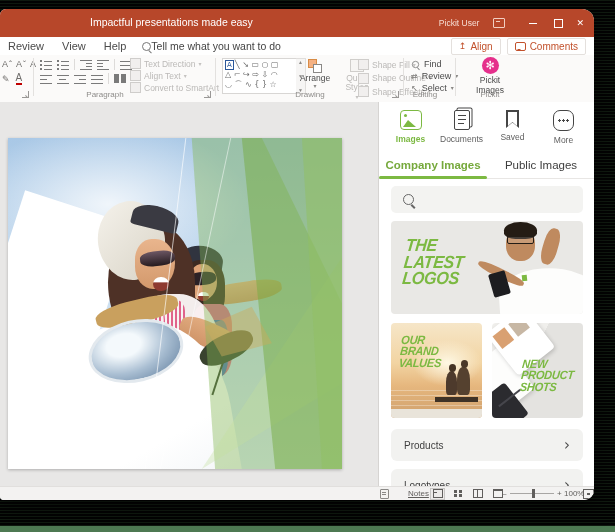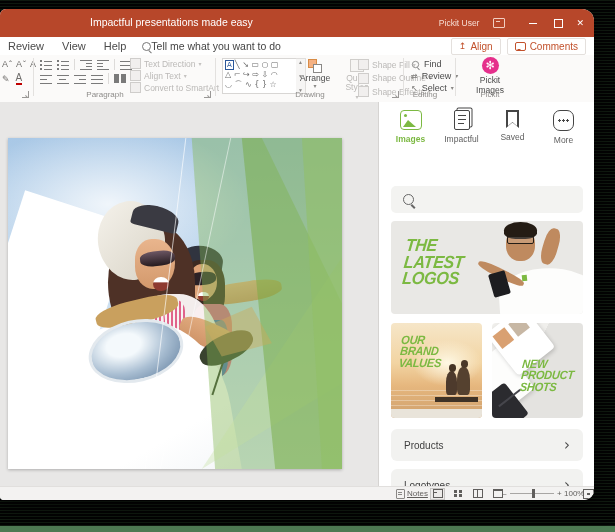--- a/index.html
+++ b/index.html
@@ -417,32 +417,37 @@
       </div>
 
       <div class="panel">
         <div class="pnav">
           <div class="pnav-item active">
             <span class="img-ic"></span>
             <span class="pnav-label">Images</span>
           </div>
           <div class="pnav-item">
             <span class="doc-ic"></span>
-            <span class="pnav-label">Impactful</span>
+            <span class="pnav-label">Documents</span>
           </div>
           <div class="pnav-item">
             <span class="save-ic"></span>
             <span class="pnav-label">Saved</span>
           </div>
           <div class="pnav-item">
             <span class="more-ic"></span>
             <span class="pnav-label">More</span>
           </div>
         </div>
 
+        <div class="ptabs">
+          <div class="ptab active">Company Images</div>
+          <div class="ptab">Public Images</div>
+          <div class="ptab-underline"></div>
+        </div>
 
         <div class="searchbox">
           <span class="mag2"></span>
         </div>
 
         <div class="tile tile1">
           <div class="abs man-torso"></div>
           <div class="abs man-armup"></div>
           <div class="abs man-head"></div>
           <div class="abs man-hair"></div>
@@ -487,21 +492,21 @@
           <span class="sec-chev">›</span>
         </div>
         <div class="sectionrow" style="top:367px;">
           <span class="sec-label">Logotypes</span>
           <span class="sec-chev">›</span>
         </div>
       </div>
     </div>
 
     <div class="statusbar">
-      <div class="sb" style="left:396px;gap:2px;text-decoration:underline;">
+      <div class="sb" style="left:380px;gap:19px;text-decoration:underline;">
         <span class="notes-ic"></span>
         <span>Notes</span>
       </div>
       <div class="sb" style="left:430px;">
         <span class="vbtn sel">
             <span class="vb-norm"></span>
           </span>
         <span class="vbtn">
             <span class="vb-grid"></span>
           </span>

